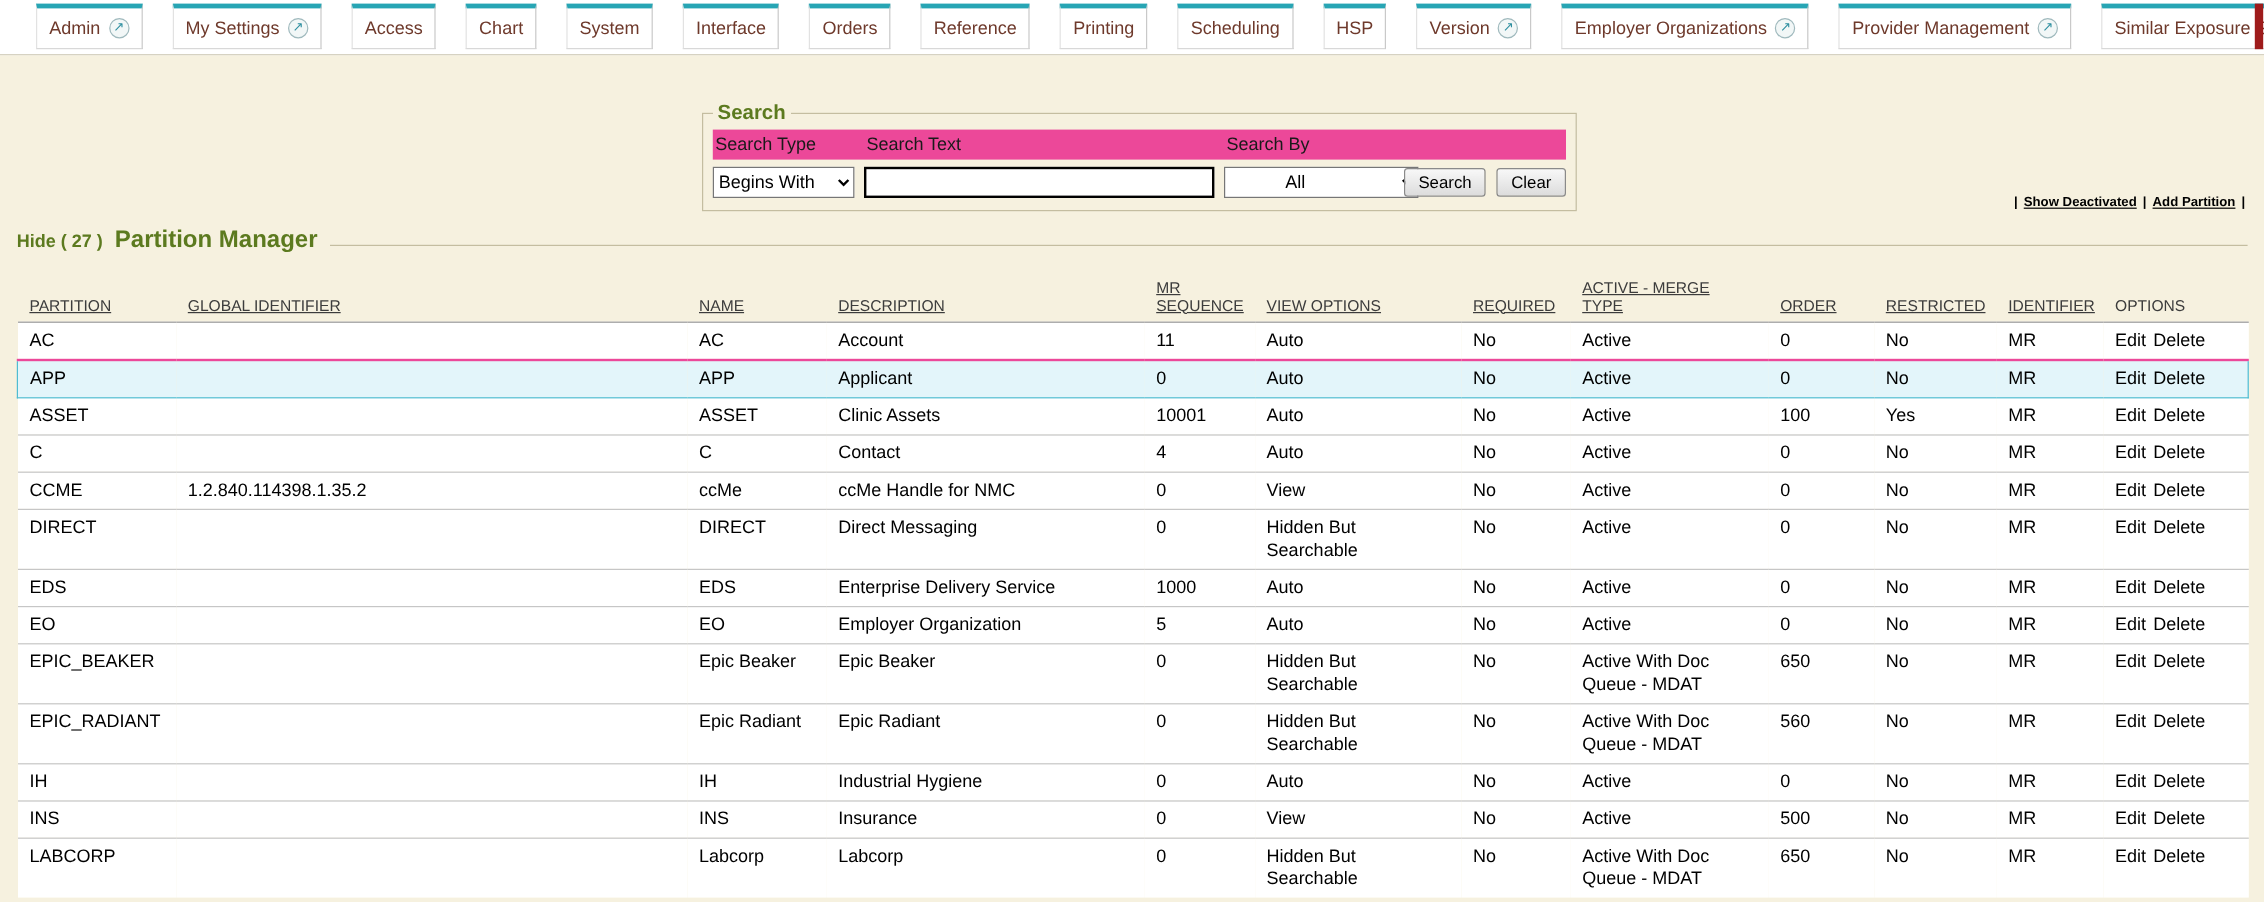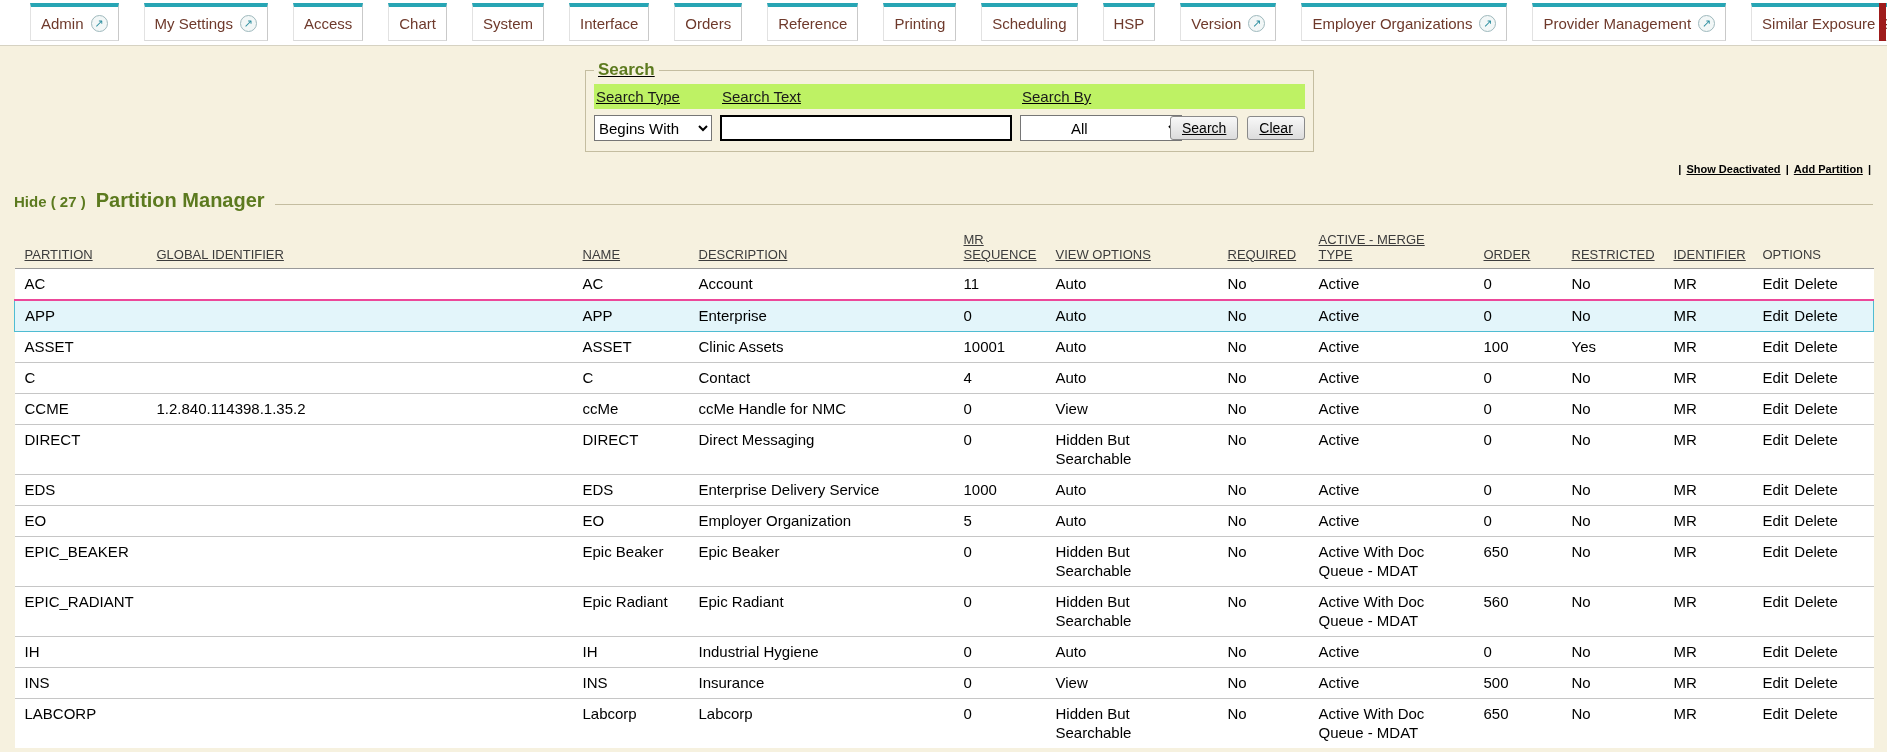--- a/index.html
+++ b/index.html
@@ -22,24 +22,24 @@
   }
   .tab-icon {
     width:17px; height:17px; border:1px solid #9fb9bd; border-radius:50%;
     display:inline-flex; align-items:center; justify-content:center;
     color:#2e8fa0; font-size:11px; line-height:1; background:#f2f7f7;
   }
   .tab-icon::before { content:"\2197"; }
   .nav-red-bar { position:absolute; top:3px; right:1px; width:7px; height:38px; background:#9e1b1b; }
 
   
-  .search-fs { position:absolute; left:585px; top:60px; width:726px; border:1px solid #c4bda0; padding:4px 8px 10px;text-decoration:underline; }
+  .search-fs { position:absolute; left:585px; top:84px; width:726px; border:1px solid #c4bda0; padding:4px 8px 10px; }
   .search-legend { font-size:17px; font-weight:bold; color:#5c7a1f; padding:0 4px; }
   .search-labels, .search-controls { display:grid; grid-template-columns:126px 300px 150px 1fr; align-items:center; }
-  .search-labels { background:#bef264; padding:4px 2px; font-size:15px; color:#1a1a1a; }
+  .search-labels { background:#ec4899; padding:4px 2px; font-size:15px; color:#1a1a1a; }
   .search-controls { margin-top:6px; }
   .sel { height:26px; font-size:15px; font-family:inherit; border:1px solid #767676; background:#fff; }
   .sel.type { width:118px; }
   .sel.by { width:162px;padding-left:46px; }
   .search-input { width:292px; height:26px; border:2px solid #000; font-size:15px; padding:2px 6px; background:#fff; }
   .btns { display:flex; gap:9px; }
   .btn {
     font-family:inherit; font-size:14px; padding:3px 11px;
     border:1px solid #8a8a8a; border-radius:3px;
     background:linear-gradient(#f8f8f8,#dcdcdc); cursor:pointer; color:#000;
@@ -254,21 +254,21 @@
           <td>Active</td>
           <td>0</td>
           <td>No</td>
           <td>MR</td>
           <td><a class="row-action">Edit</a><a class="row-action">Delete</a></td>
         </tr>
         <tr class="highlighted">
           <td>APP</td>
           <td></td>
           <td>APP</td>
-          <td>Enterprise</td>
+          <td>Applicant</td>
           <td>0</td>
           <td>Auto</td>
           <td>No</td>
           <td>Active</td>
           <td>0</td>
           <td>No</td>
           <td>MR</td>
           <td><a class="row-action">Edit</a><a class="row-action">Delete</a></td>
         </tr>
         <tr>

